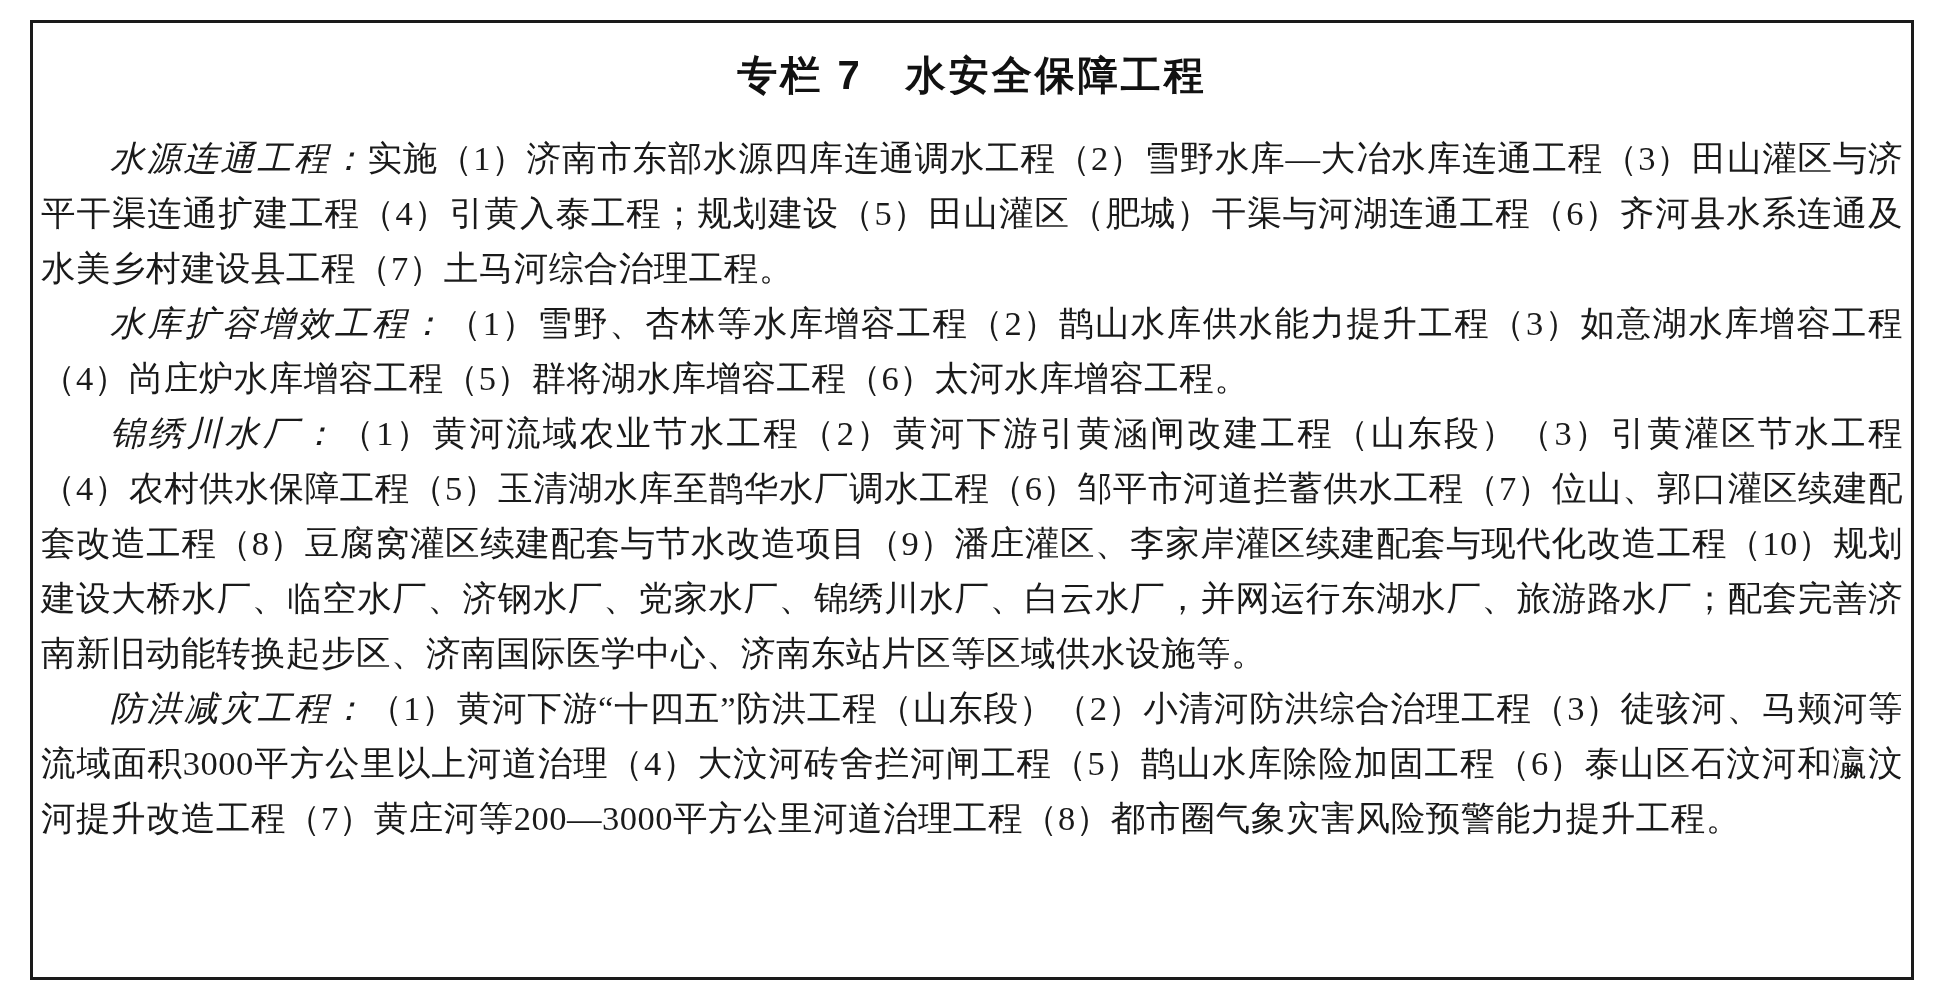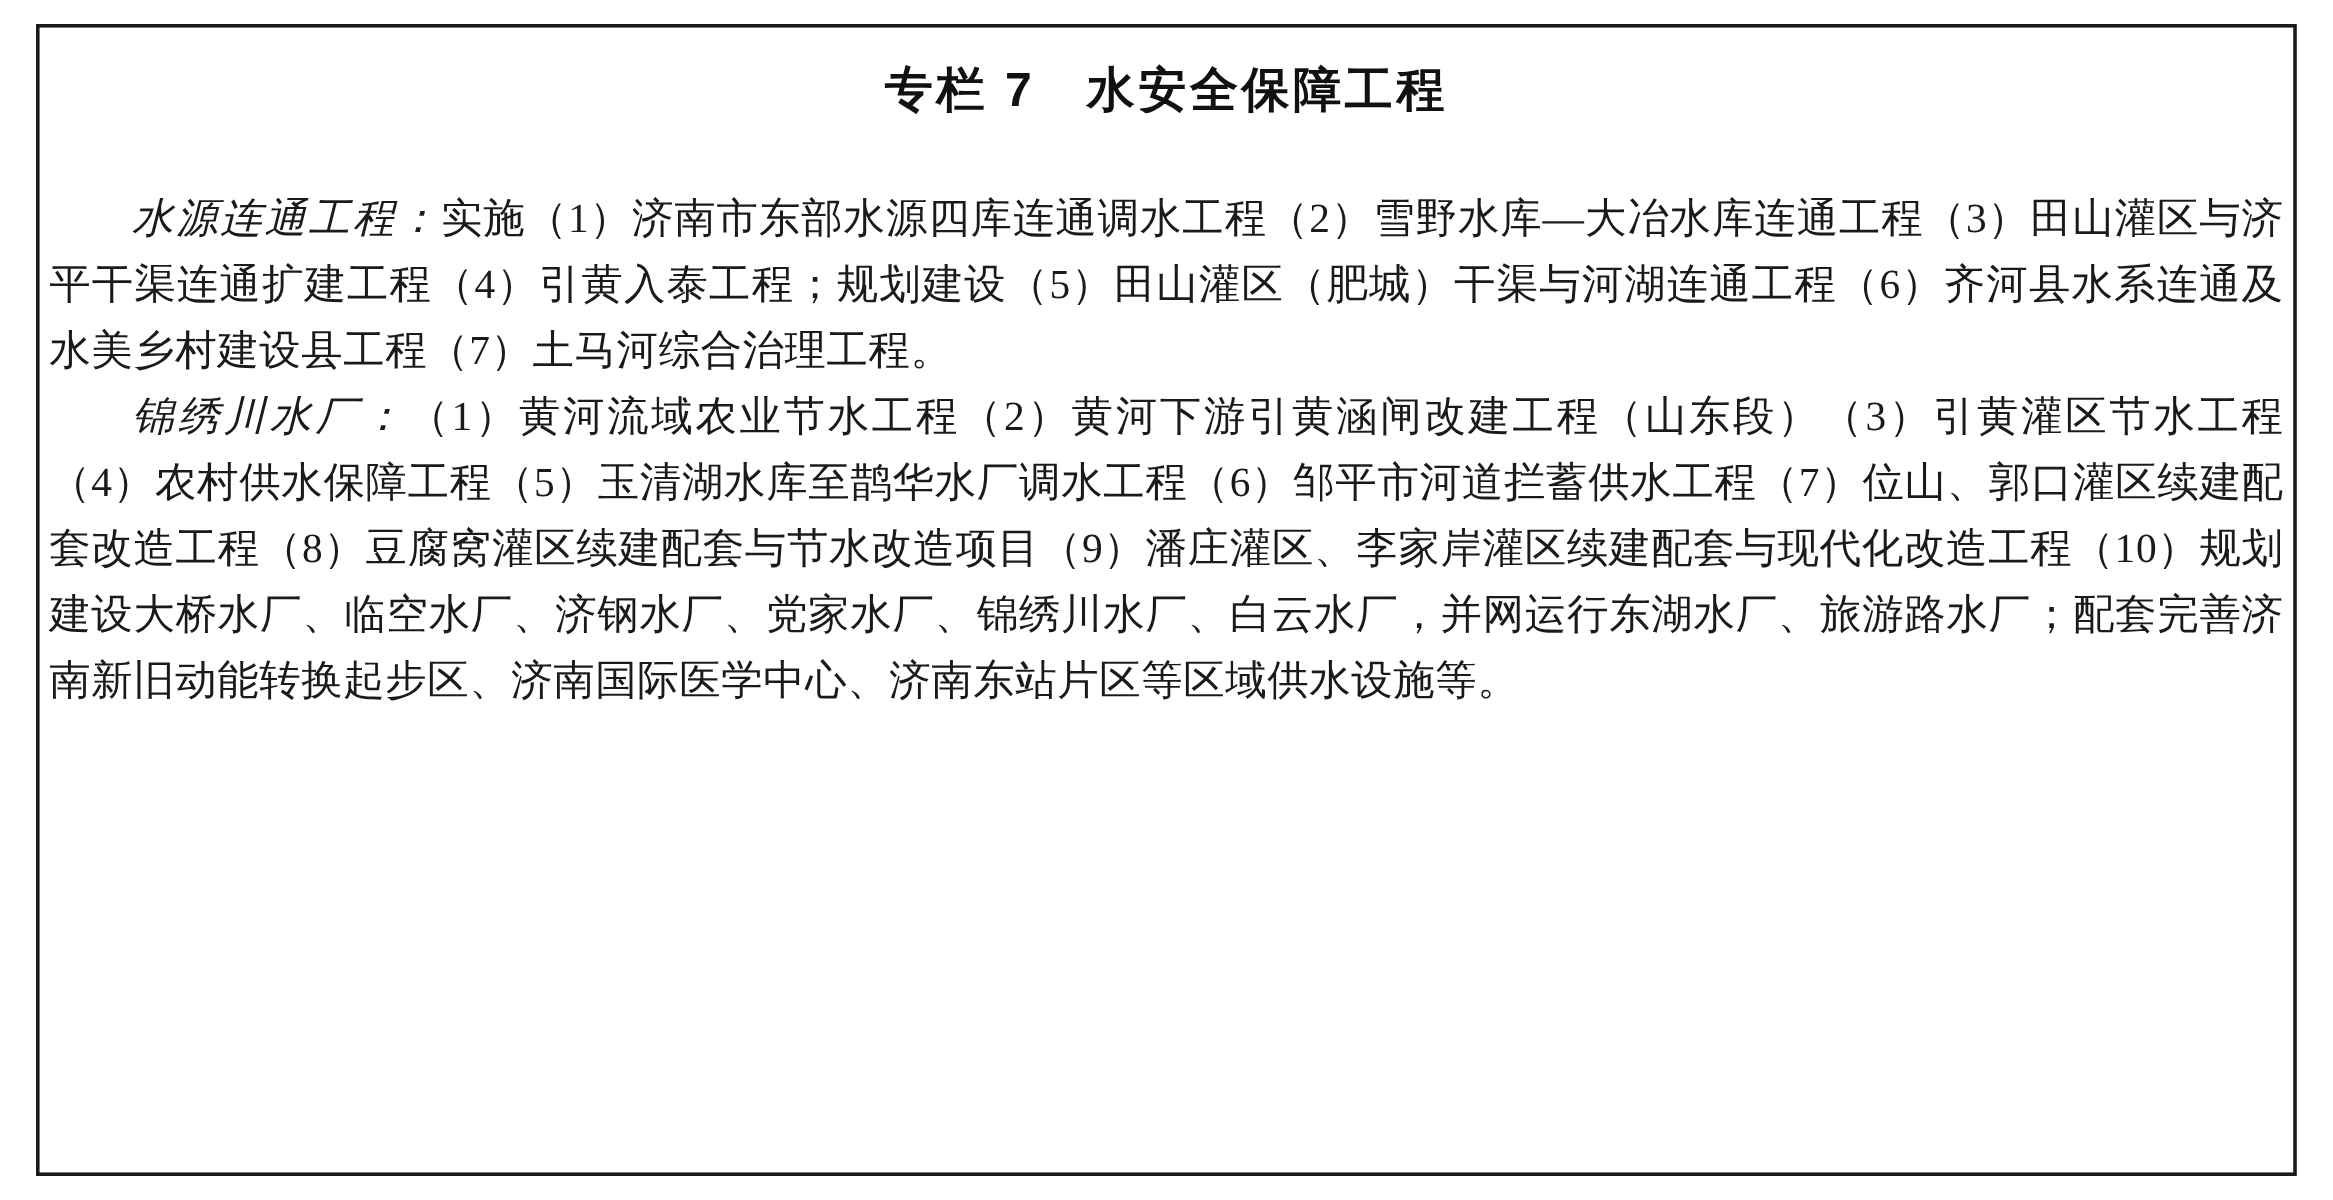--- a/index.html
+++ b/index.html
@@ -30,21 +30,21 @@
     text-align: center;
     font-family: "Liberation Sans", sans-serif;
     font-weight: bold;
     font-size: 40px;
     line-height: 56px;
     margin: 10px 0 0 0;
     letter-spacing: 3px;
     color: #111111;
   }
   .doc-content {
-    margin-top: 52px;
+    margin-top: 28px;
     font-size: 34.5px;
     line-height: 55px;
     text-align: justify;
     text-justify: inter-ideograph;
     letter-spacing: 0.5px;
   }
   .doc-paragraph {
     margin: 0;
     text-indent: 2em;
   }
@@ -59,17 +59,19 @@
 </head>
 <body>
 
 <div class="doc-box">
   <div class="doc-title">专栏 7　水安全保障工程</div>
 
   <div class="doc-content">
     <p class="doc-paragraph"><span class="para-lead">水源连通工程：</span><span class="para-body">实施（1）济南市东部水源四库连通调水工程（2）雪野水库—大冶水库连通工程（3）田山灌区与济平干渠连通扩建工程（4）引黄入泰工程；规划建设（5）田山灌区（肥城）干渠与河湖连通工程（6）齐河县水系连通及水美乡村建设县工程（7）土马河综合治理工程。</span></p>
 
 
+    <p class="doc-paragraph"><span class="para-lead">水库扩容增效工程：</span><span class="para-body">（1）雪野、杏林等水库增容工程（2）鹊山水库供水能力提升工程（3）如意湖水库增容工程（4）尚庄炉水库增容工程（5）群将湖水库增容工程（6）太河水库增容工程。</span></p>
 
     <p class="doc-paragraph"><span class="para-lead">锦绣川水厂：</span><span class="para-body">（1）黄河流域农业节水工程（2）黄河下游引黄涵闸改建工程（山东段）（3）引黄灌区节水工程（4）农村供水保障工程（5）玉清湖水库至鹊华水厂调水工程（6）邹平市河道拦蓄供水工程（7）位山、郭口灌区续建配套改造工程（8）豆腐窝灌区续建配套与节水改造项目（9）潘庄灌区、李家岸灌区续建配套与现代化改造工程（10）规划建设大桥水厂、临空水厂、济钢水厂、党家水厂、锦绣川水厂、白云水厂，并网运行东湖水厂、旅游路水厂；配套完善济南新旧动能转换起步区、济南国际医学中心、济南东站片区等区域供水设施等。</span></p>
 
+    <p class="doc-paragraph"><span class="para-lead">防洪减灾工程：</span><span class="para-body">（1）黄河下游“十四五”防洪工程（山东段）（2）小清河防洪综合治理工程（3）徒骇河、马颊河等流域面积3000平方公里以上河道治理（4）大汶河砖舍拦河闸工程（5）鹊山水库除险加固工程（6）泰山区石汶河和瀛汶河提升改造工程（7）黄庄河等200—3000平方公里河道治理工程（8）都市圈气象灾害风险预警能力提升工程。</span></p>
   </div>
 </div>
 
 </body></html>

